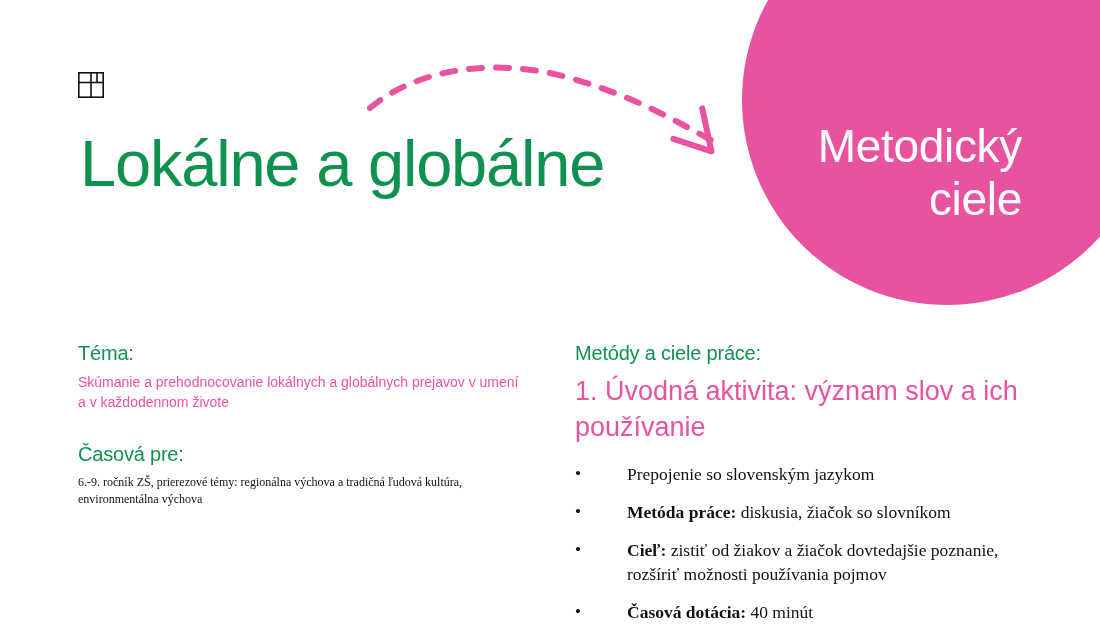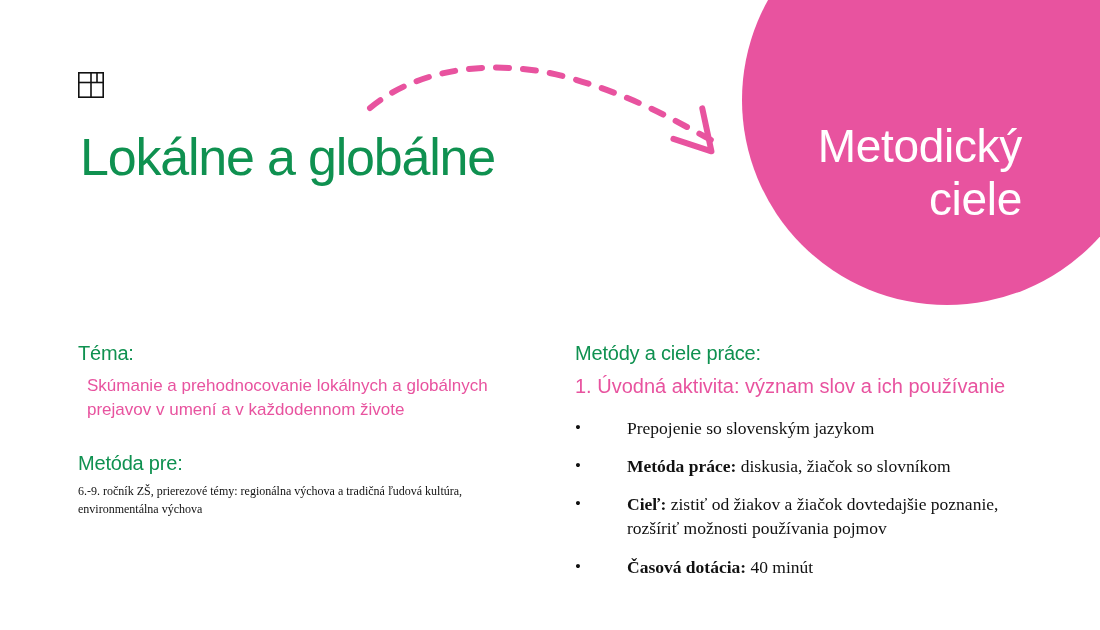--- a/index.html
+++ b/index.html
@@ -58,21 +58,21 @@
     width: 400px;
     height: 100px;
     z-index: 4;
   }
 
   
   .main-title {
     position: absolute;
     left: 80px;
     top: 131px;
-    font-size: 52px;
+    font-size: 65px;
     line-height: 1;
     color: #0f9150;
     font-weight: 400;
     letter-spacing: -1.2px;
     z-index: 3;
   }
 
   
   .col-left {
     position: absolute;
@@ -94,27 +94,27 @@
     font-weight: 400;
     letter-spacing: -0.2px;
     margin: 0 0 8px 0;
   }
   .sec-heading.second {
     margin-top: 30px;
   }
 
   .pink-body {
     color: #e8539f;
-    font-size: 17px;
+    font-size: 14px;
     line-height: 1.42;
     font-weight: 400;
-    margin: 9px;
+    margin: 0;
   }
   .pink-body.sub {
-    font-size: 20px;
+    font-size: 27px;
     line-height: 1.35;
     margin: 0 0 16px 0;
   }
 
   .serif-body {
     font-family: "Liberation Serif", serif;
     color: #111111;
     font-size: 12px;
     line-height: 1.45;
     margin: 0;
@@ -170,21 +170,21 @@
     <path d="M10 48 C 60 6, 140 -2, 210 18 C 280 38, 320 64, 355 82" fill="none" stroke="#e8539f" stroke-width="6" stroke-linecap="round" stroke-dasharray="13 14"></path>
     <path d="M336 48 L358 86 L318 86" fill="none" stroke="#e8539f" stroke-width="6" stroke-linecap="round" stroke-linejoin="round" transform="rotate(18 338 68)"></path>
   </svg>
 </div>
 
 <div class="main-title">Lokálne a globálne</div>
 
 <div class="col-left">
   <h2 class="sec-heading">Téma:</h2>
   <p class="pink-body">Skúmanie a prehodnocovanie lokálnych a globálnych prejavov v umení a v každodennom živote</p>
-  <h2 class="sec-heading second">Metóda pre:</h2>
+  <h2 class="sec-heading second">Časová pre:</h2>
   <p class="serif-body">6.-9. ročník ZŠ, prierezové témy: regionálna výchova a tradičná ľudová kultúra, environmentálna výchova</p>
 </div>
 
 <div class="col-right">
   <h2 class="sec-heading">Metódy a ciele práce:</h2>
   <p class="pink-body sub">1. Úvodná aktivita: význam slov a ich používanie</p>
   <ul class="bullets">
     <li>
       <span class="dot">•</span>
       <b></b><span>Prepojenie so slovenským jazykom</span>

